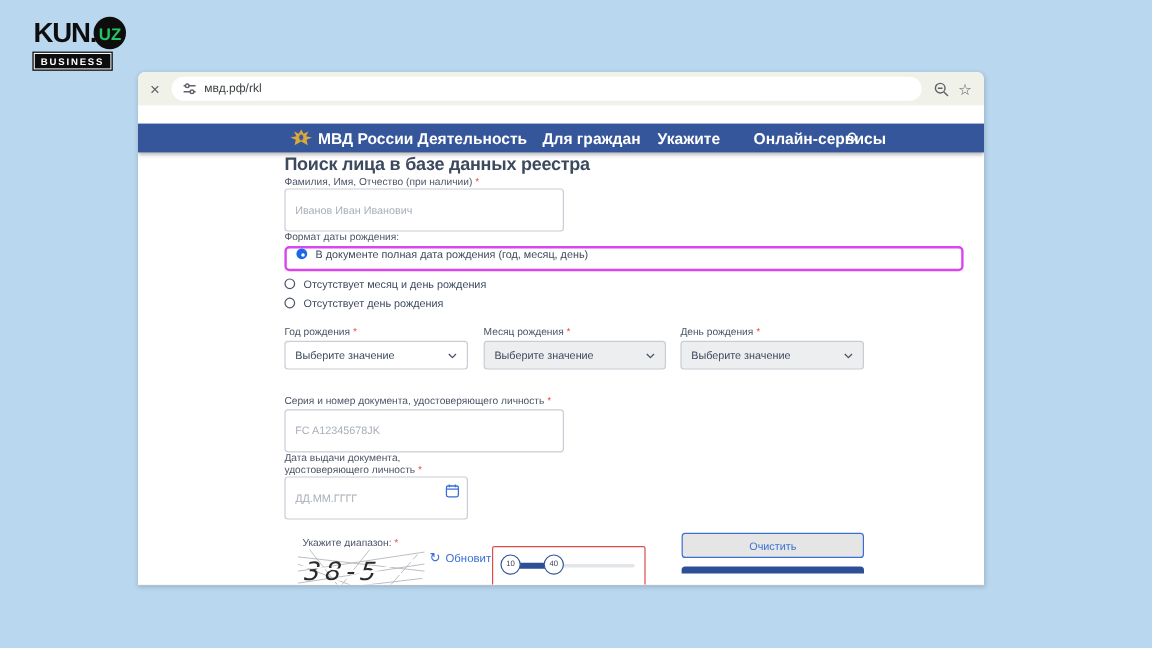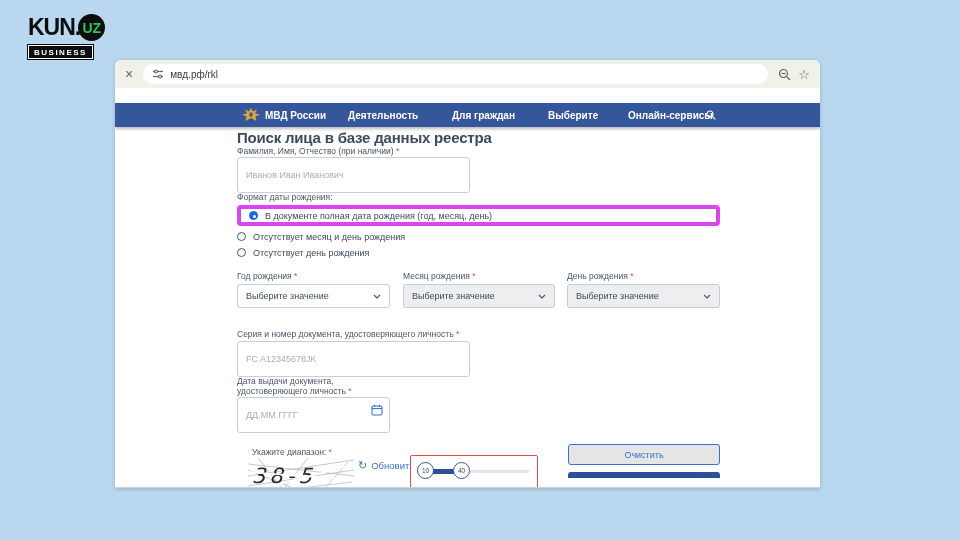--- a/index.html
+++ b/index.html
@@ -26,32 +26,32 @@
   .omnibox .url { font-size:10px; color:#3c4043; margin-left:6px; }
   .chrome-right { display:flex; align-items:center; gap:7px; }
   .star-glyph { font-size:13px; color:#5f6368; }
 
   
   .pagearea { position:absolute; left:0; top:28px; right:0; bottom:0; background:#fff; overflow:hidden; }
 
   .navbar { position:absolute; left:0; top:15px; right:0; height:24px; background:#35569B;
             box-shadow:0 2px 3px rgba(60,60,60,.35); }
   .nav-item { position:absolute; top:0; height:24px; display:flex; align-items:center;
-              color:#fff; font-size:10px; font-weight:600; white-space:nowrap; }
+              color:#fff; font-size:13px; font-weight:600; white-space:nowrap; }
 
   .lbl { position:absolute; font-size:8.5px; color:#4A5568; white-space:nowrap; }
   .req { color:#E5483F; }
   .page-title { position:absolute; left:122px; top:41px; font-size:15px; font-weight:bold; color:#3D4A5D; letter-spacing:-0.2px; }
 
   input.txt { position:absolute; height:22px; border:1px solid #C9CED6; border-radius:3px;
               font-family:"Liberation Sans",sans-serif; font-size:9px; color:#3D4A5D; padding:17px 8px; background:#fff; }
   input.txt::placeholder { color:#A8AFB8; }
 
-  .radio-box { position:absolute; left:122px; top:117px; width:483px; height:21px;
-               border:4px solid #d946ef; border-radius:4px; display:flex; align-items:center; padding:0 8px; }
+  .radio-box { position:absolute; left:122px; top:117px; width:566px; height:21px;
+               border:2px solid #d946ef; border-radius:4px; display:flex; align-items:flex-start; padding:0 8px; }
   .radio-row { position:absolute; left:122px; height:13px; display:flex; align-items:center; }
   .radio-label { font-size:9px; color:#3D4A5D; margin-left:7px; white-space:nowrap; }
   .rdo { width:9px; height:9px; border-radius:50%; flex:0 0 auto; }
   .rdo.on { background:#1B66E8; border:1px solid #1B66E8; position:relative; }
   .rdo.on::after { content:""; position:absolute; left:3px; top:3px; width:3px; height:3px; border-radius:50%; background:#fff; }
   .rdo.off { background:#fff; border:1.4px solid #4A5568; }
 
   .select { position:absolute; height:24px; border:1px solid #C8CDD4; border-radius:3px;
             display:flex; align-items:center; justify-content:space-between; padding:0 8px; font-size:9px; color:#3D4A5D; }
   .select.light { background:#fff; }
@@ -122,21 +122,21 @@
     <div class="navbar">
       <div class="nav-item" style="left:126px;">
         <svg width="20" height="16" viewBox="0 0 20 16">
           <path d="M10 1 L12 4.5 L16 2.5 L14 6.5 L19 7.5 L14.5 9.5 L15.5 14 L10 11 L4.5 14 L5.5 9.5 L1 7.5 L6 6.5 L4 2.5 L8 4.5 Z" fill="#D9A93C"></path>
           <ellipse cx="10" cy="7.5" rx="2" ry="2.6" fill="#35569B" stroke="#D9A93C" stroke-width="0.6"></ellipse>
         </svg>
       </div>
       <div class="nav-item" style="left:150px;">МВД России</div>
       <div class="nav-item" style="left:233px;">Деятельность</div>
       <div class="nav-item" style="left:337px;">Для граждан</div>
-      <div class="nav-item" style="left:433px;">Выберите</div>
+      <div class="nav-item" style="left:433px;">Укажите</div>
       <div class="nav-item" style="left:513px;">Онлайн-сервисы</div>
       <div class="nav-item" style="left:591px;">
         <svg width="10" height="10" viewBox="0 0 10 10">
             <g stroke="#fff" stroke-width="1.2" fill="none">
           <circle cx="4" cy="4" r="3"></circle>
               <line x1="6.3" y1="6.3" x2="9.3" y2="9.3"></line>
             </g>
           </svg>
       </div>
     </div>

